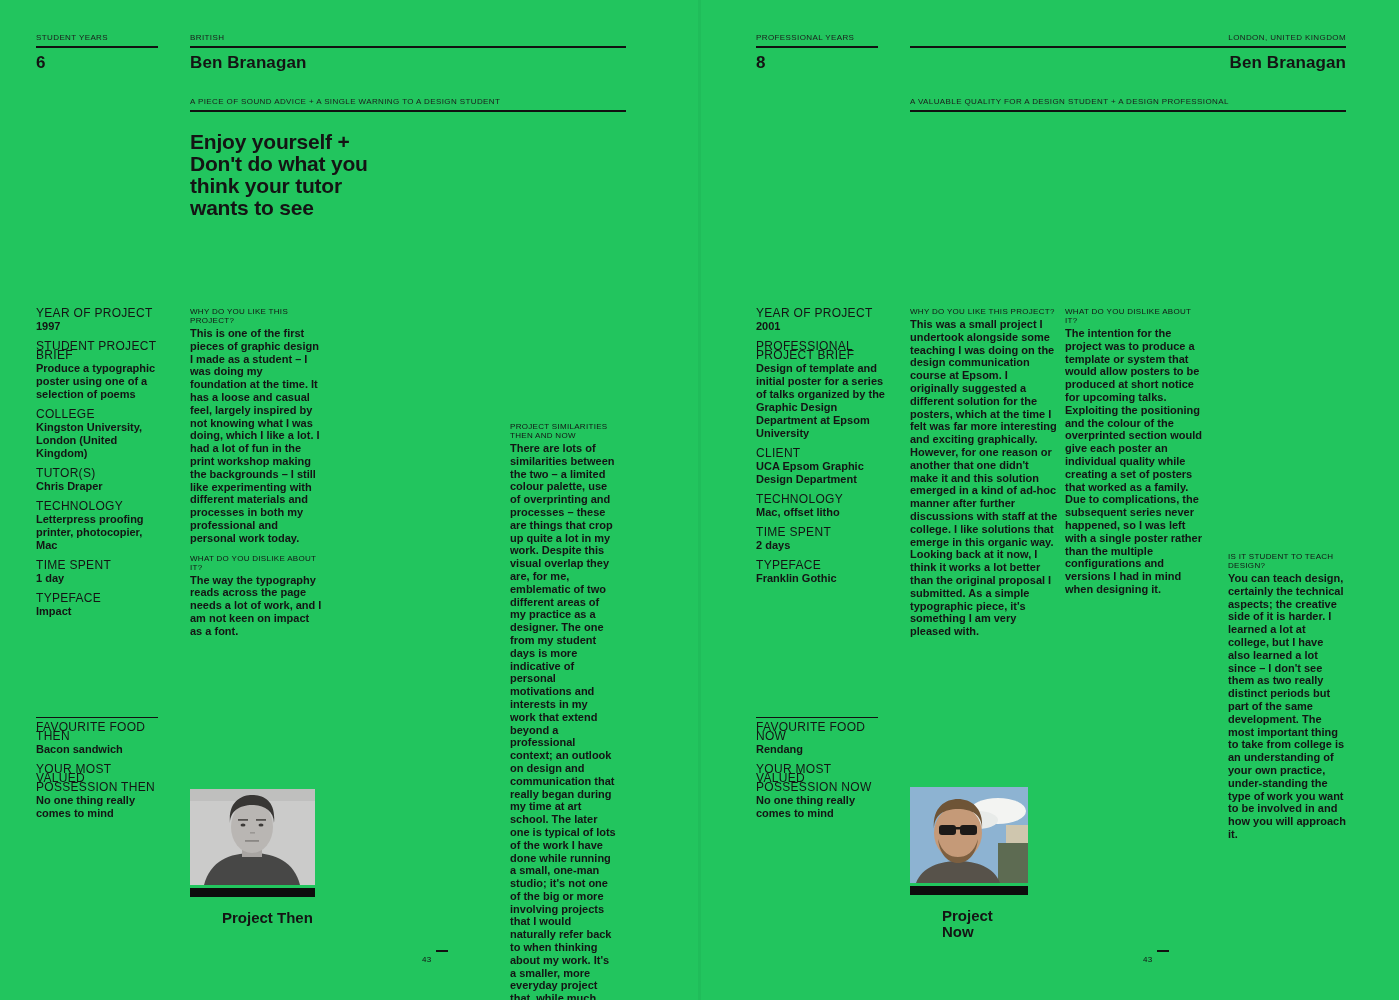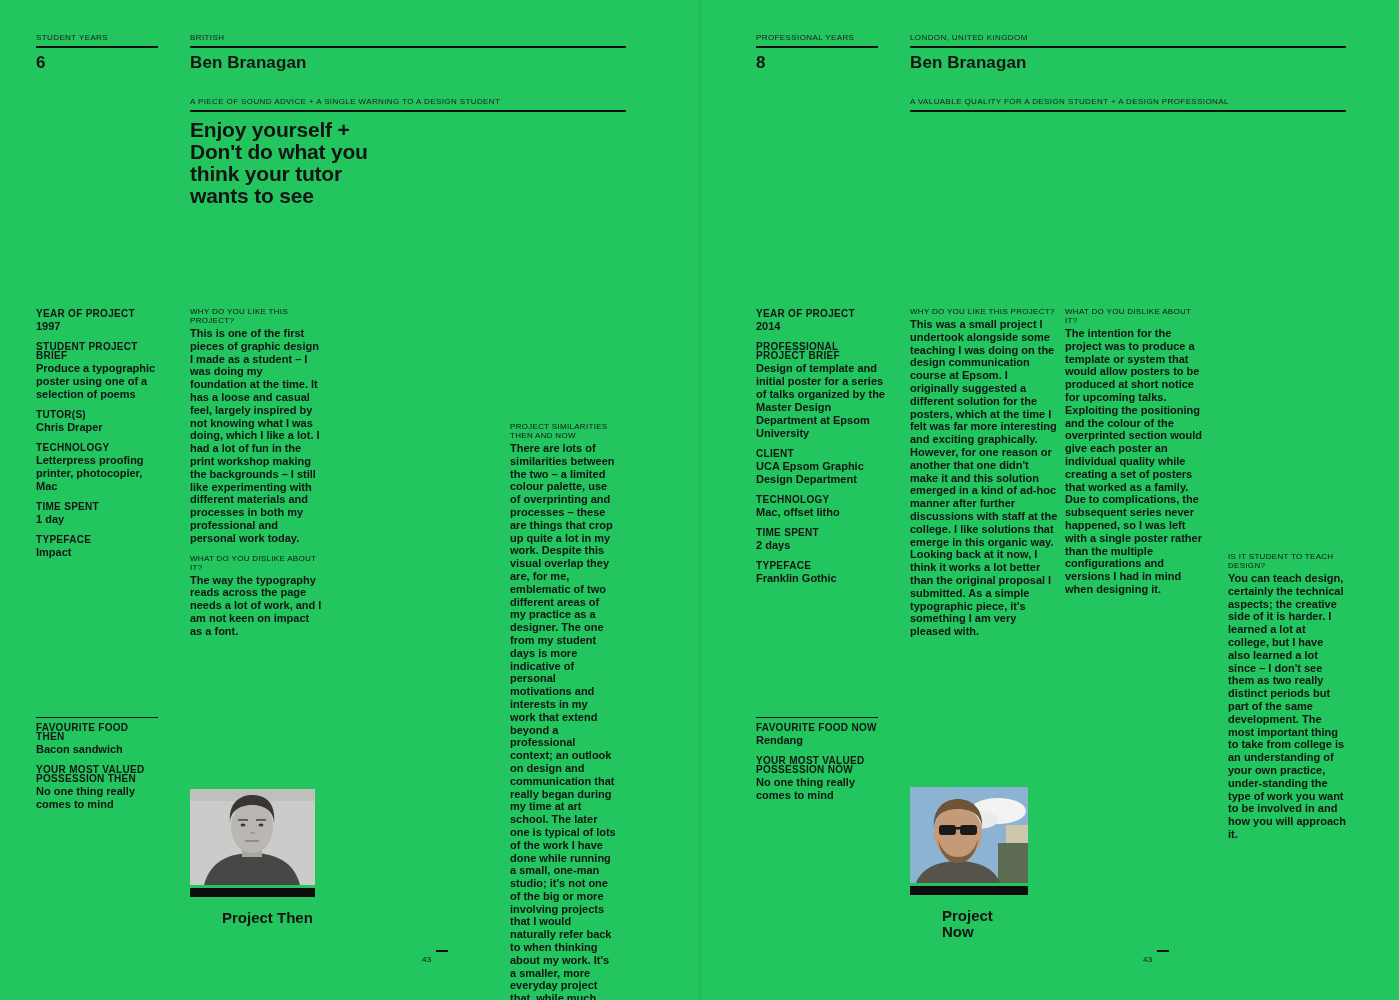--- a/index.html
+++ b/index.html
@@ -15,24 +15,24 @@
   #gutter{
     position:absolute;left:698px;top:0;width:3px;height:100%;
     background:rgba(0,0,0,0.04);
   }
   .abs{position:absolute;}
   .kicker{font-size:8px;letter-spacing:.4px;font-weight:400;color:#1b1b1b;line-height:10px;}
   .rule2{height:2px;background:#111;margin-top:3px;}
   .bigval{font-size:17px;font-weight:bold;margin-top:5px;letter-spacing:.1px;}
   .headline{
     font-size:21px;font-weight:bold;line-height:22px;letter-spacing:-.2px;
-    margin-top:7px;white-space:pre-line;
+    margin-top:19px;white-space:pre-line;
   }
   .meta-field{margin-bottom:9px;}
-  .meta-label{font-size:10px;letter-spacing:.3px;line-height:9px;margin-bottom:2px;font-weight:bold;}
+  .meta-label{font-size:12px;letter-spacing:.3px;line-height:9px;margin-bottom:2px;}
   .meta-value{font-size:11px;font-weight:bold;line-height:13px;}
   .qa{margin-bottom:9px;}
   .qa-label{font-size:8px;letter-spacing:.3px;line-height:9px;margin-bottom:2px;}
   .qa-text{font-size:11px;font-weight:bold;line-height:12.8px;}
   .food-rule{height:1px;background:#111;margin-bottom:5px;}
   .photo-frame{font-size:0;line-height:0;}
   .photo-bar{height:9px;background:#0d0d0d;margin-top:3px;}
   .photo-caption{font-size:15px;font-weight:bold;margin-top:13px;line-height:16px;margin-left:32px;}
   .pagenum{width:40px;}
   .pagenum .prule{width:12px;height:2px;background:#111;margin:0 auto 3px auto;}
@@ -68,20 +68,24 @@
     </div>
 
     <div class="abs" style="left:36px;top:309px;width:126px;">
       <div class="meta-field">
         <div class="meta-label">YEAR OF PROJECT</div>
         <div class="meta-value">1997</div>
       </div>
       <div class="meta-field">
         <div class="meta-label">STUDENT PROJECT BRIEF</div>
         <div class="meta-value">Produce a typographic poster using one of a selection of poems</div>
+      </div>
+      <div class="meta-field">
+        <div class="meta-label">COLLEGE</div>
+        <div class="meta-value">Kingston University, London (United Kingdom)</div>
       </div>
       <div class="meta-field">
         <div class="meta-label">TUTOR(S)</div>
         <div class="meta-value">Chris Draper</div>
       </div>
       <div class="meta-field">
         <div class="meta-label">TECHNOLOGY</div>
         <div class="meta-value">Letterpress proofing printer, photocopier, Mac</div>
       </div>
       <div class="meta-field">
@@ -152,39 +156,39 @@
   </div>
 
   <div>
 
     <div class="abs" style="left:756px;top:33px;width:122px;">
       <div class="kicker">PROFESSIONAL YEARS</div>
       <div class="rule2"></div>
       <div class="bigval">8</div>
     </div>
 
-    <div class="abs" style="left:910px;top:33px;width:436px;">
+    <div class="abs" style="left:910px;top:33px;width:436px;text-align:right;">
       <div class="kicker">LONDON, UNITED KINGDOM</div>
       <div class="rule2"></div>
       <div class="bigval">Ben Branagan</div>
     </div>
 
     <div class="abs" style="left:910px;top:97px;width:436px;">
       <div class="kicker">A VALUABLE QUALITY FOR A DESIGN STUDENT + A DESIGN PROFESSIONAL</div>
       <div class="rule2"></div>
     </div>
 
     <div class="abs" style="left:756px;top:309px;width:130px;">
       <div class="meta-field">
         <div class="meta-label">YEAR OF PROJECT</div>
-        <div class="meta-value">2014</div>
+        <div class="meta-value">2001</div>
       </div>
       <div class="meta-field">
         <div class="meta-label">PROFESSIONAL PROJECT BRIEF</div>
-        <div class="meta-value">Design of template and initial poster for a series of talks organized by the Master Design Department at Epsom University</div>
+        <div class="meta-value">Design of template and initial poster for a series of talks organized by the Graphic Design Department at Epsom University</div>
       </div>
       <div class="meta-field">
         <div class="meta-label">CLIENT</div>
         <div class="meta-value">UCA Epsom Graphic Design Department</div>
       </div>
       <div class="meta-field">
         <div class="meta-label">TECHNOLOGY</div>
         <div class="meta-value">Mac, offset litho</div>
       </div>
       <div class="meta-field">

